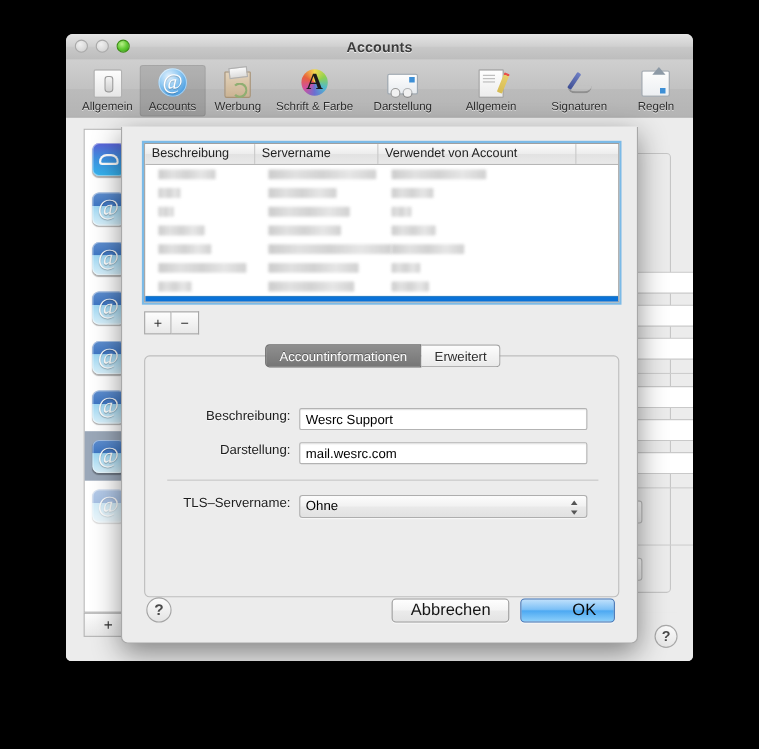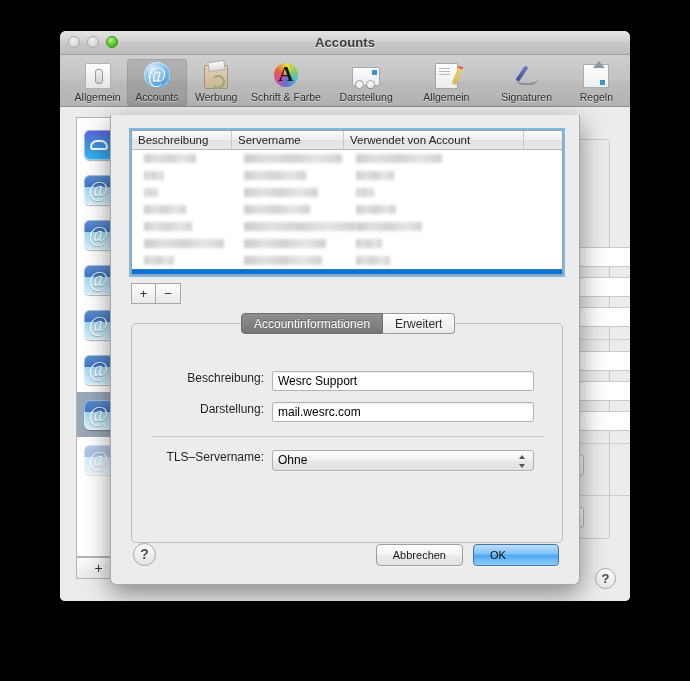--- a/index.html
+++ b/index.html
@@ -413,22 +413,22 @@
     width: 23px; height: 23px; border-radius: 50%;
     background: linear-gradient(to bottom,#fcfcfc,#e4e4e4);
     border: 1px solid #a4a4a4; box-sizing: border-box;
     text-align: center; line-height: 21px;
     font-size: 14px; font-weight: bold; color: #4b4b4b;
   }
   .btn {
     height: 22px; min-width: 86px; padding: 0 16px;
     border-radius: 4px; border: 1px solid #9c9c9c;
     background: linear-gradient(to bottom,#fefefe 0%,#f4f4f4 48%,#ebebeb 52%,#e3e3e3 100%);
-    font-size: 11px; color: #161616; line-height: 20px;
-    text-align: left; box-sizing: border-box;
+    font-size: 15px; color: #161616; line-height: 20px;
+    text-align: right; box-sizing: border-box;
     box-shadow: 0 1px 0 rgba(255,255,255,0.6);
     white-space: nowrap;
   }
   .btn.default {
     border-color: #3f72b5;
     background: linear-gradient(to bottom,#bfe0fb 0%,#7cc0f6 45%,#4da9f2 52%,#8dd0fb 100%);
     color: #0a0a0a;
   }
   .btn-row { position: absolute; right: 20px; bottom: 18px; display: flex; gap: 10px; }
 </style>

